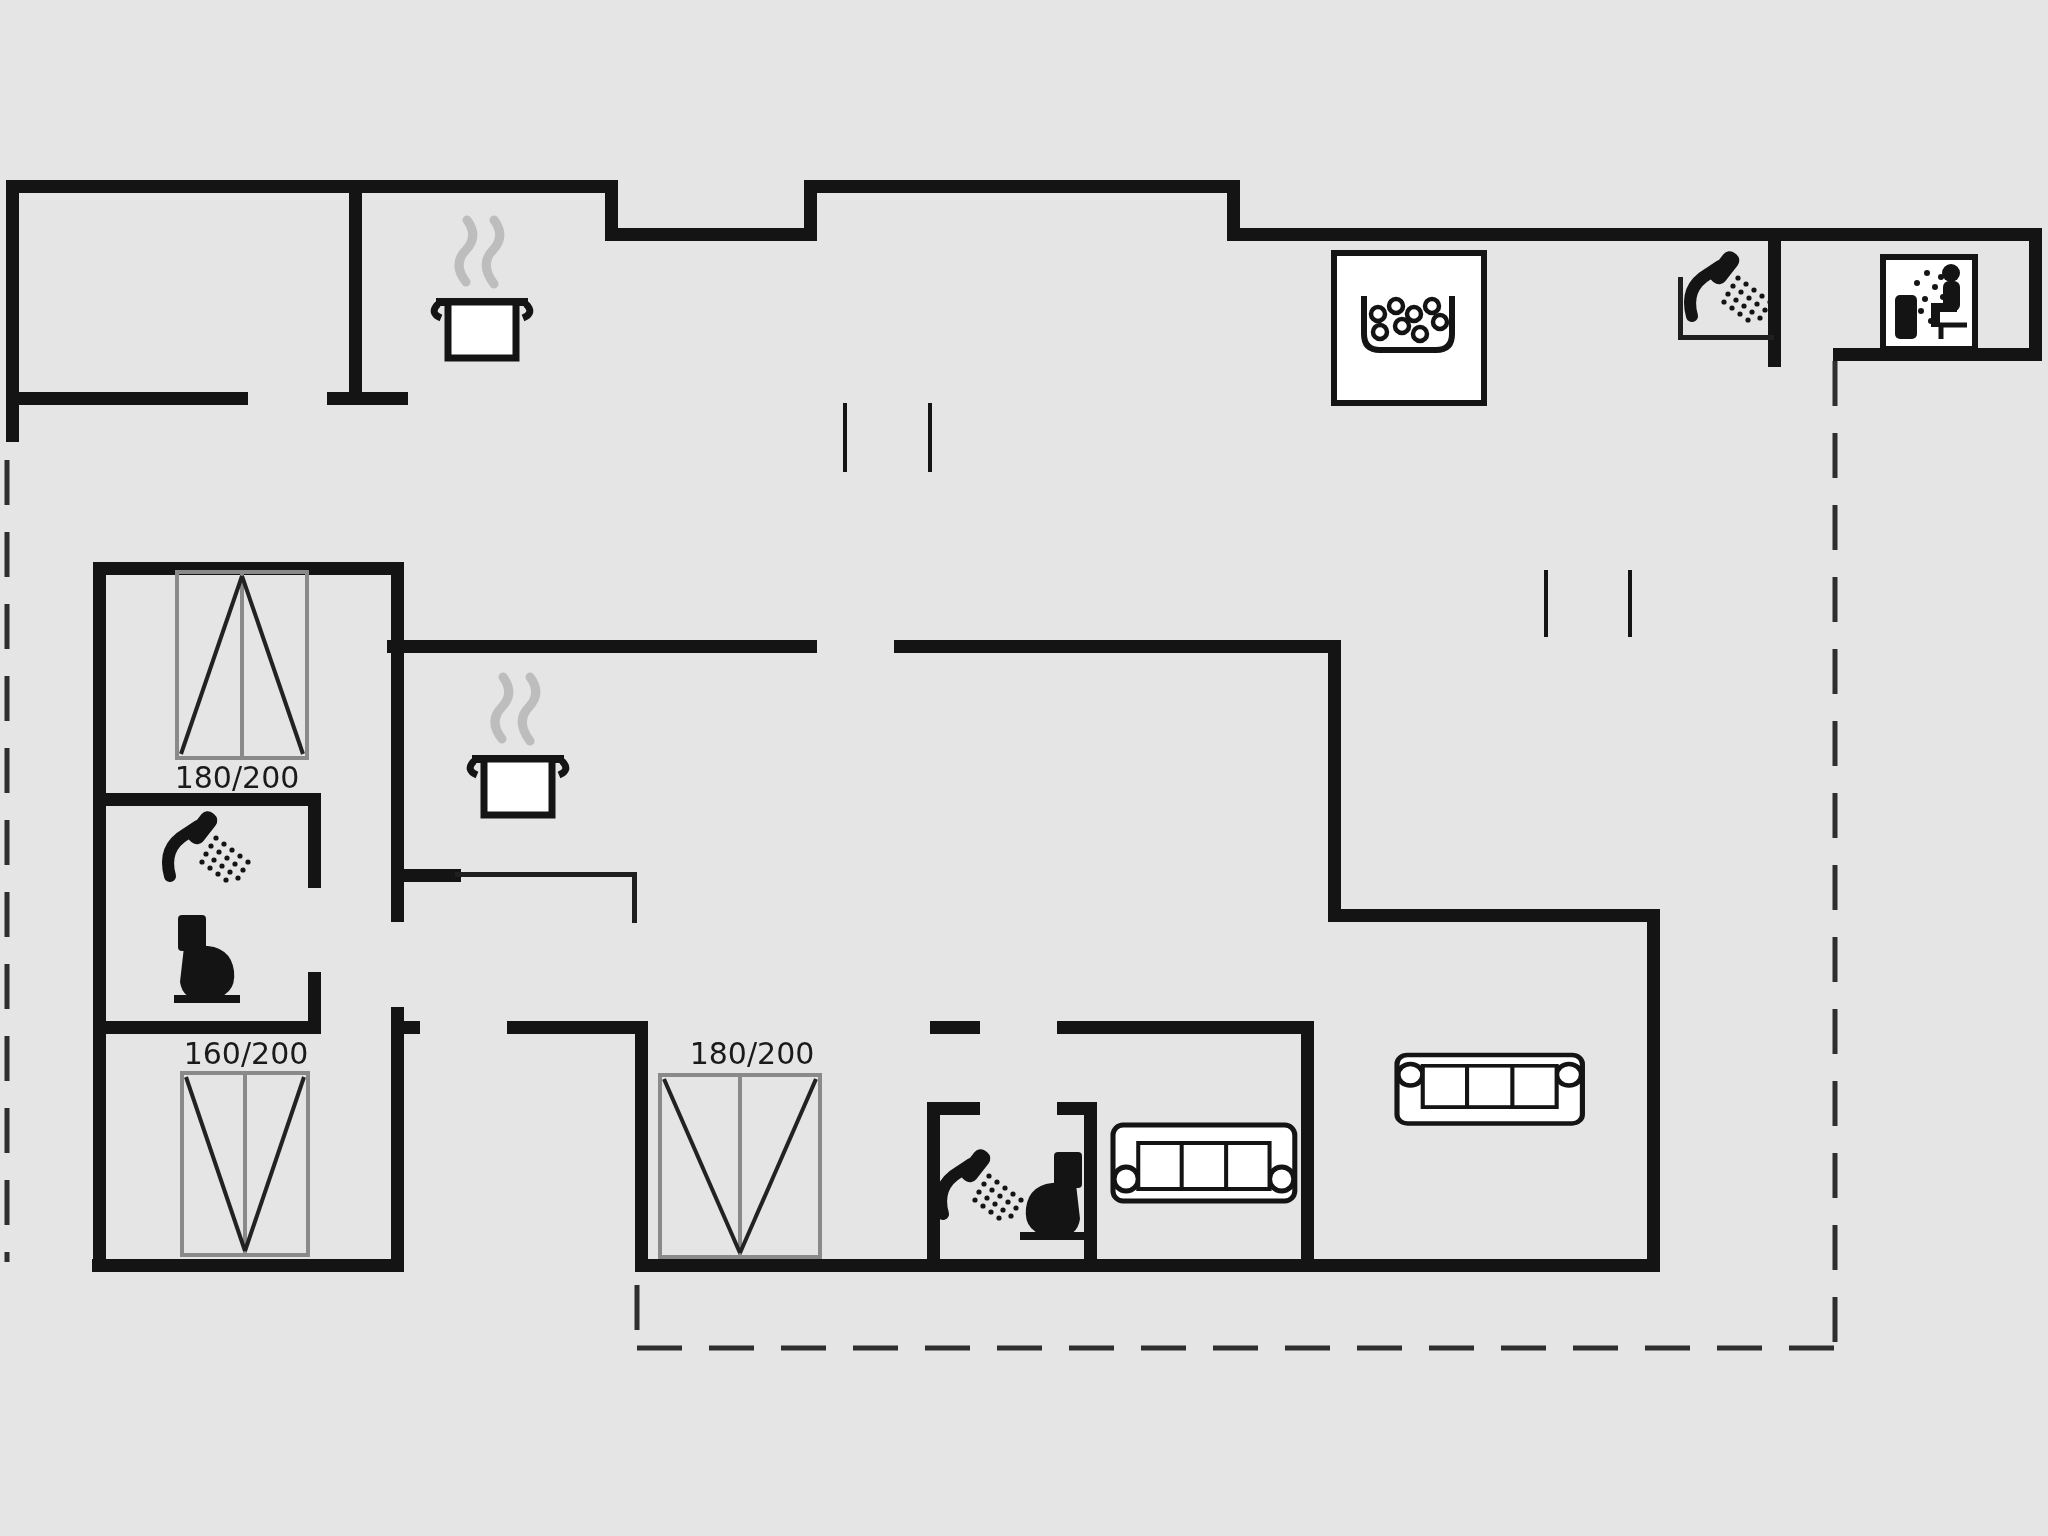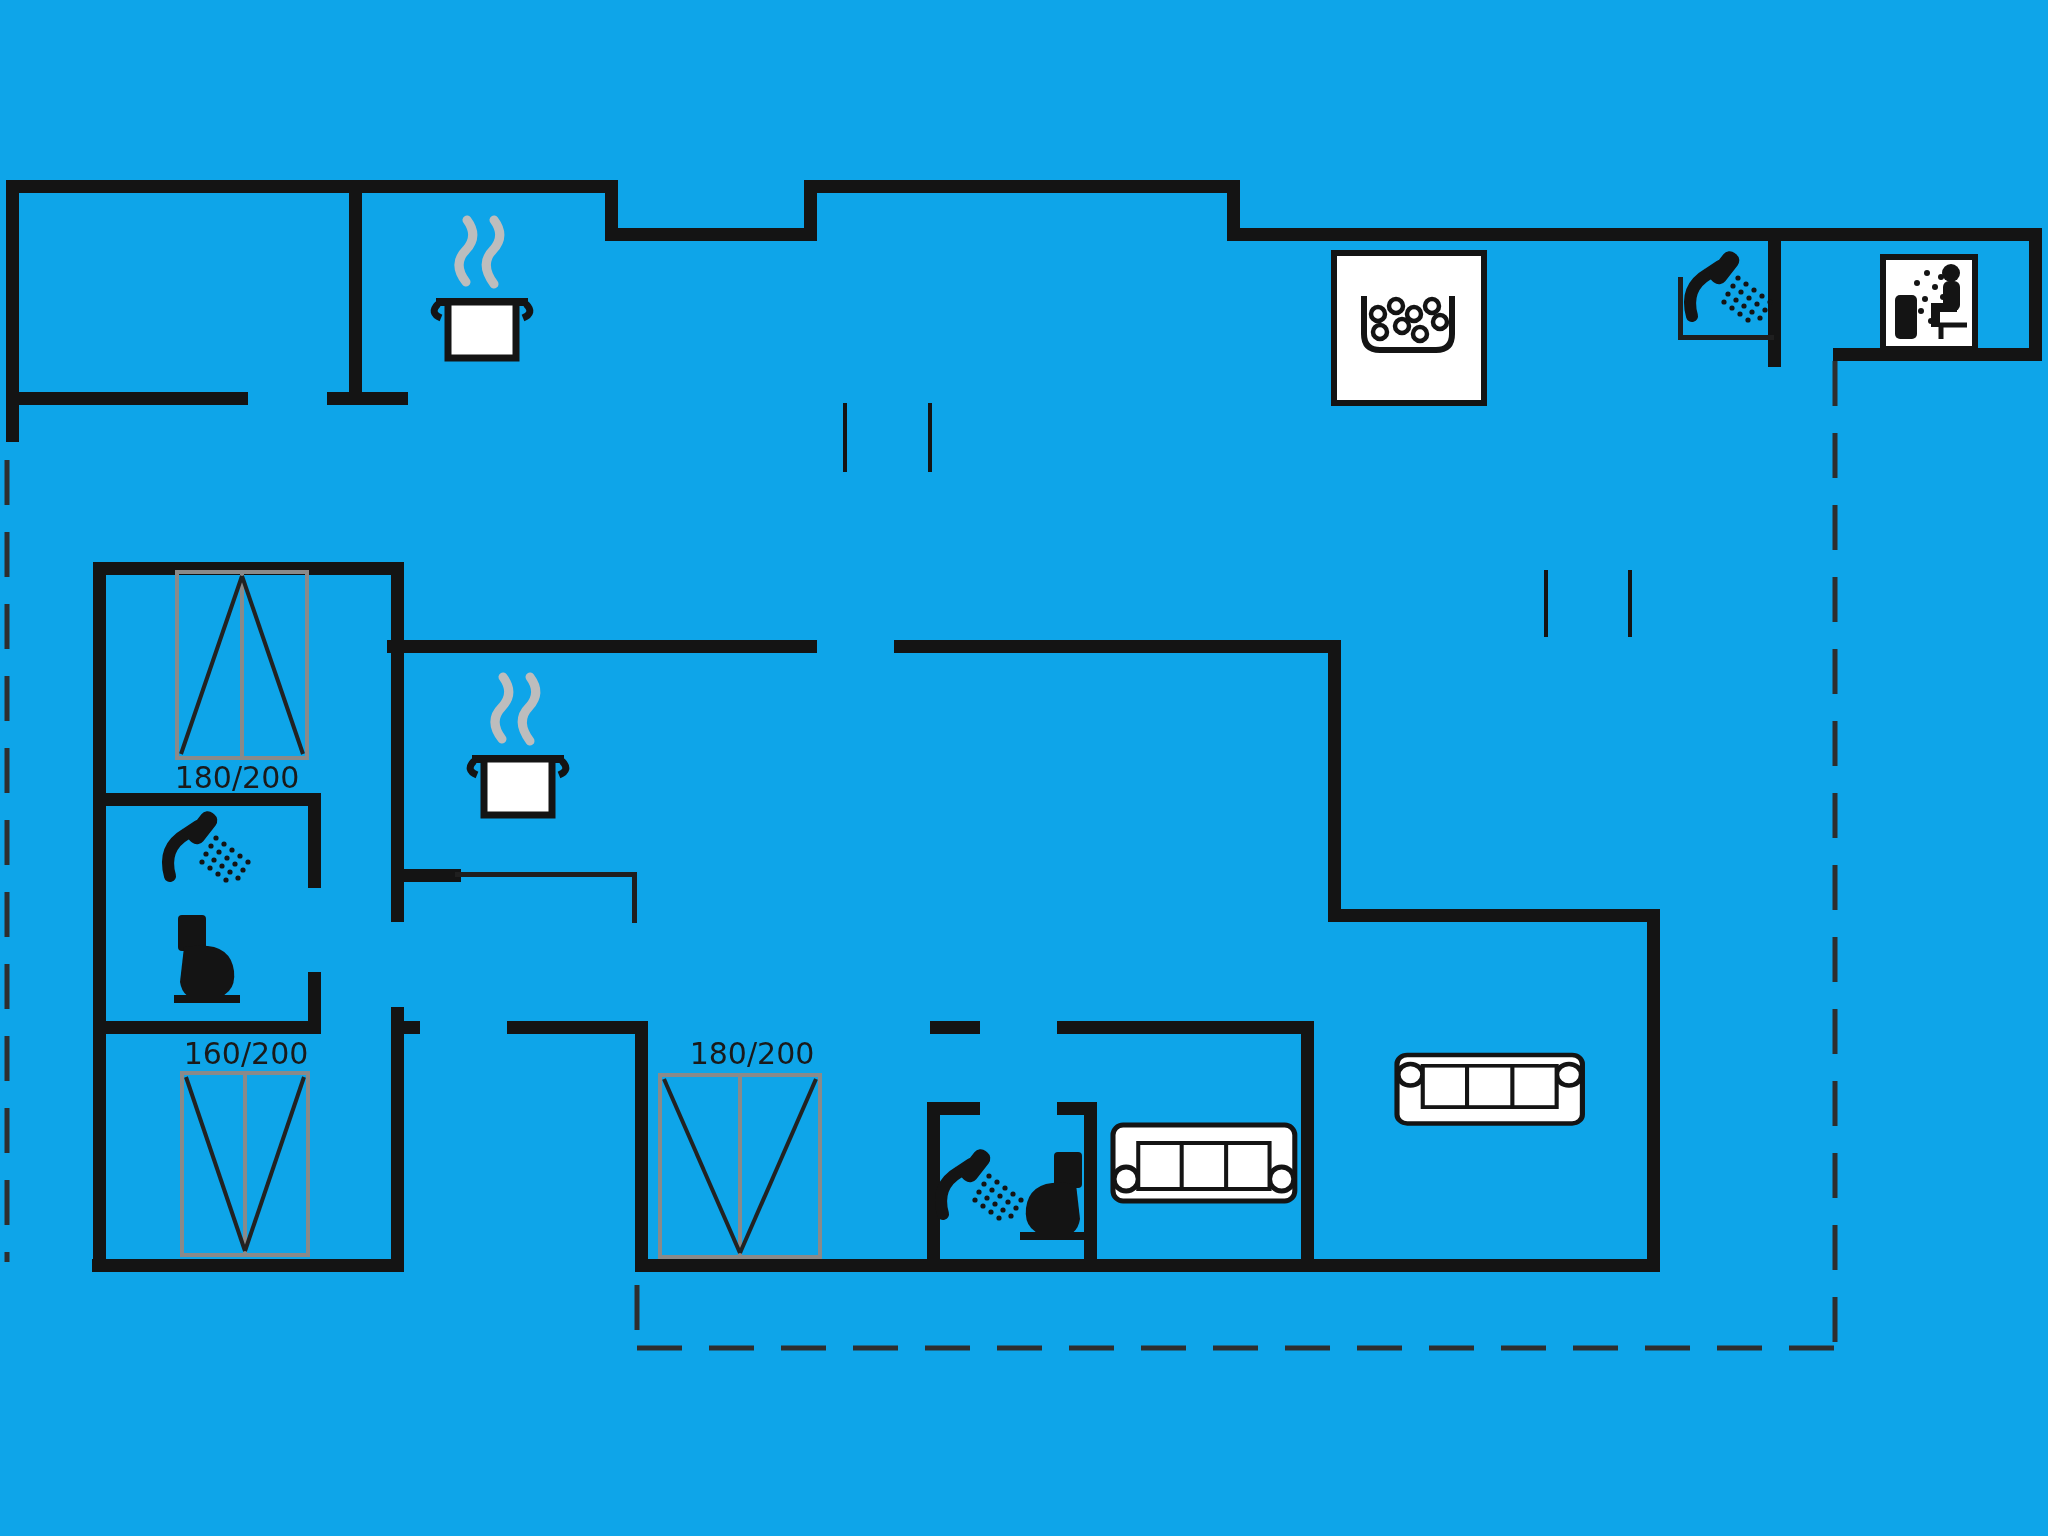--- a/index.html
+++ b/index.html
@@ -1,16 +1,16 @@
 <!DOCTYPE html>
 <html><head>
 <meta charset="utf-8">
 <style>
   html,body{margin:0;padding:0;background:#ffffff;}
-  .stage{position:relative;width:2048px;height:1536px;background:#0ea5e9;overflow:hidden;
+  .stage{position:relative;width:2048px;height:1536px;background:#e5e5e5;overflow:hidden;
          font-family:"DejaVu Sans","Liberation Sans",sans-serif;}
   svg{position:absolute;left:0;top:0;}
   .bed-label{font-family:"DejaVu Sans","Liberation Sans",sans-serif;font-size:30px;fill:#1a1a1a;}
 </style>
 </head>
 <body>
 
 <div class="stage">
 <svg width="2048" height="1536" viewBox="0 0 2048 1536">
 

